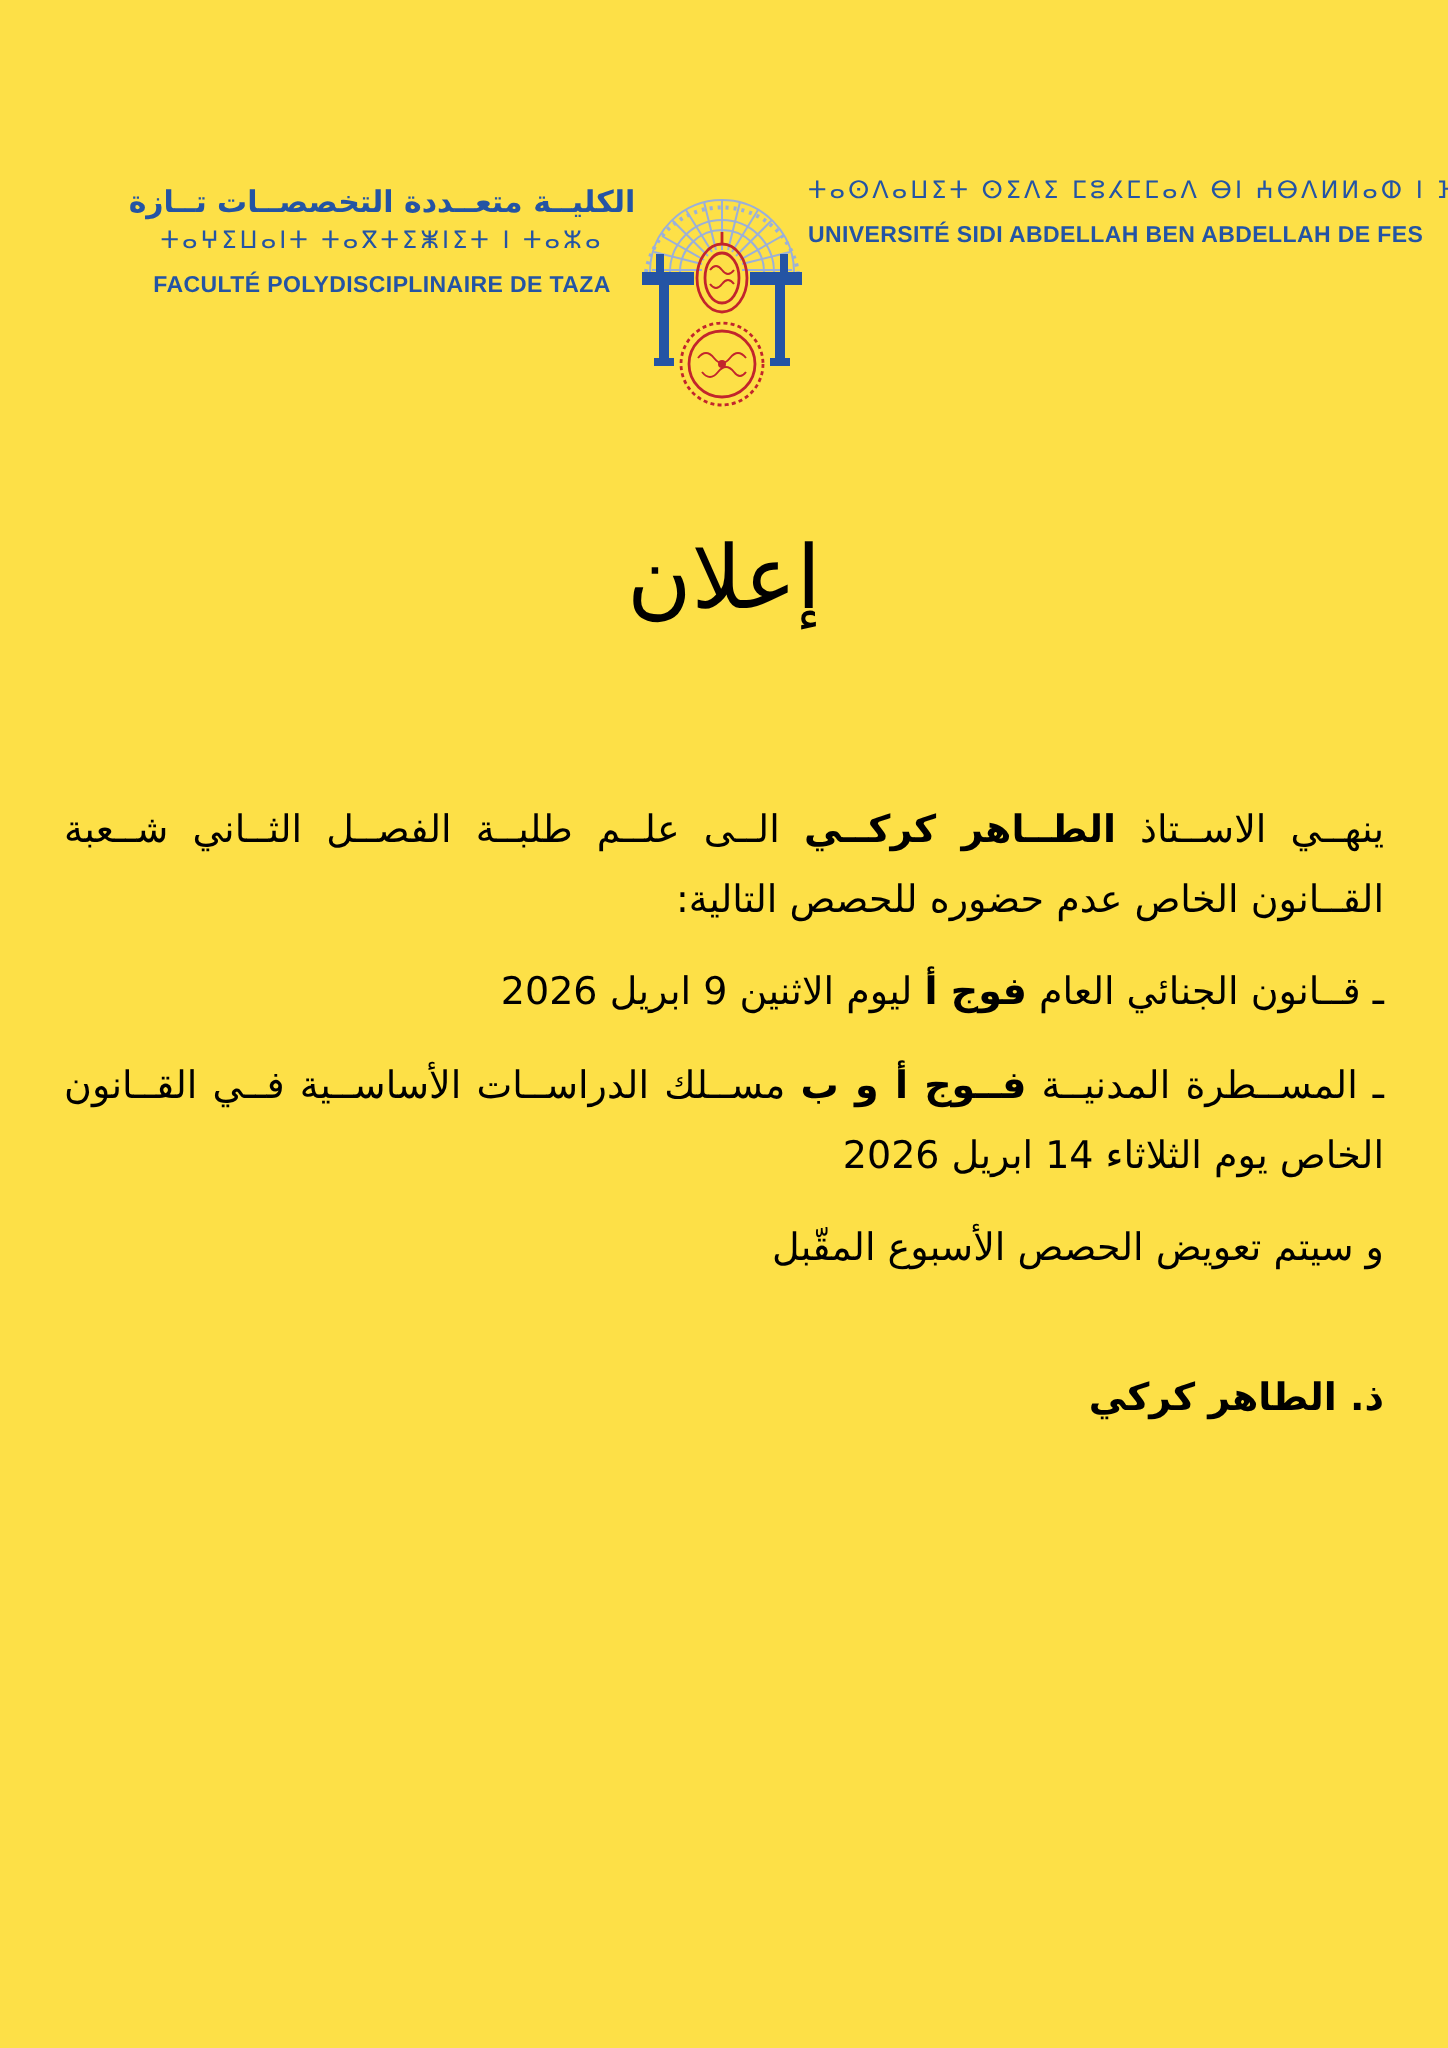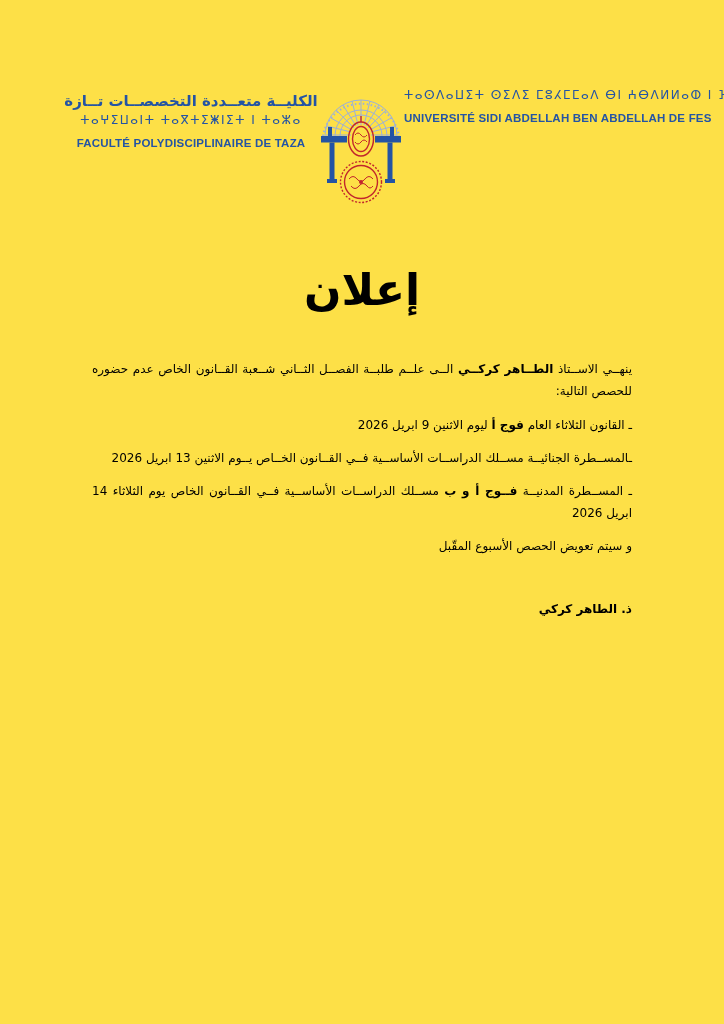--- a/index.html
+++ b/index.html
@@ -46,33 +46,33 @@
     letter-spacing: 0.2px;
     margin-top: 10px;
     white-space: nowrap;
   }
   .logo-wrap { width: 82px; flex: 0 0 auto; margin-top: 2px; }
 
   
   .doc-title {
     text-align: center;
     font-size: 44px;
-    font-weight: 700;
+    font-weight: 400;
     color: #000;
     margin-top: 52px;
     direction: rtl;
     line-height: 1.3;
   }
 
   
   .doc-body {
     direction: rtl;
-    padding: 0 92px;
-    margin-top: 40px;
-    font-size: 12px;
+    padding: 0 32px;
+    margin-top: 80px;
+    font-size: 19px;
     line-height: 1.85;
     color: #000;
   }
   .doc-body p { margin-bottom: 11px; }
   .para-justify { text-align: justify; }
   .closing-line { text-align: right; margin-top: 2px; }
   .signature-line {
     text-align: right;
     padding-left: 26px;
     font-weight: 700;
@@ -151,23 +151,22 @@
     </div>
 
   </header>
 
   <h1 class="doc-title">إعلان</h1>
 
   <main class="doc-body">
 
     <p class="para-justify"><span>ينهــي الاســتاذ </span><b>الطــاهر كركــي</b><span> الــى علــم طلبــة الفصــل الثــاني شــعبة القــانون الخاص عدم حضوره للحصص التالية:</span></p>
 
-    <p class="para-justify"><span>ـ القانون الثلاثاء العام </span><b>فوج أ</b><span> ليوم الاثنين 9 ابريل 2026</span></p>
+    <p class="para-justify"><span>ـ قــانون الجنائي العام </span><b>فوج أ</b><span> ليوم الاثنين 9 ابريل 2026</span></p>
 
-    <p class="para-justify"><span>ـالمســطرة الجنائيــة مســلك الدراســات الأساســية فــي القــانون الخــاص يــوم الاثنين 13 ابريل 2026</span><b></b><span></span></p>
 
     <p class="para-justify"><span>ـ المســطرة المدنيــة </span><b>فــوج أ و ب</b><span> مســلك الدراســات الأساســية فــي القــانون الخاص يوم الثلاثاء 14 ابريل 2026</span></p>
 
 
     <p class="closing-line">و سيتم تعويض الحصص الأسبوع المقّبل</p>
 
     <p class="signature-line">ذ. الطاهر كركي</p>
 
   </main>
 

